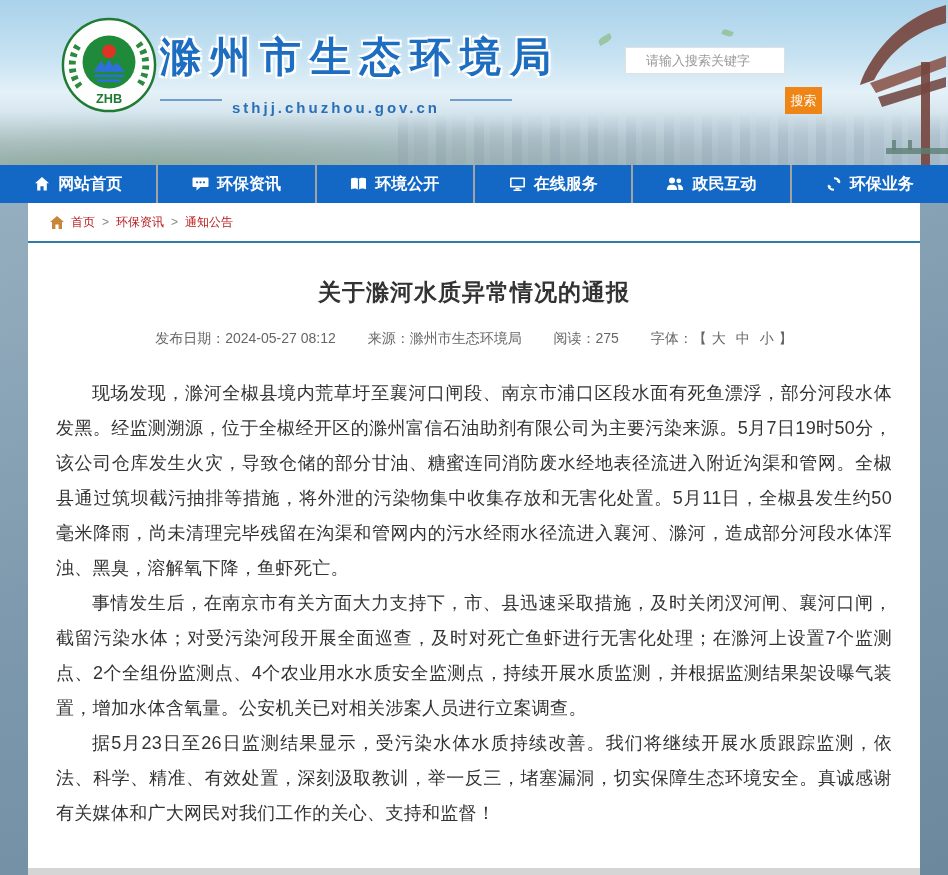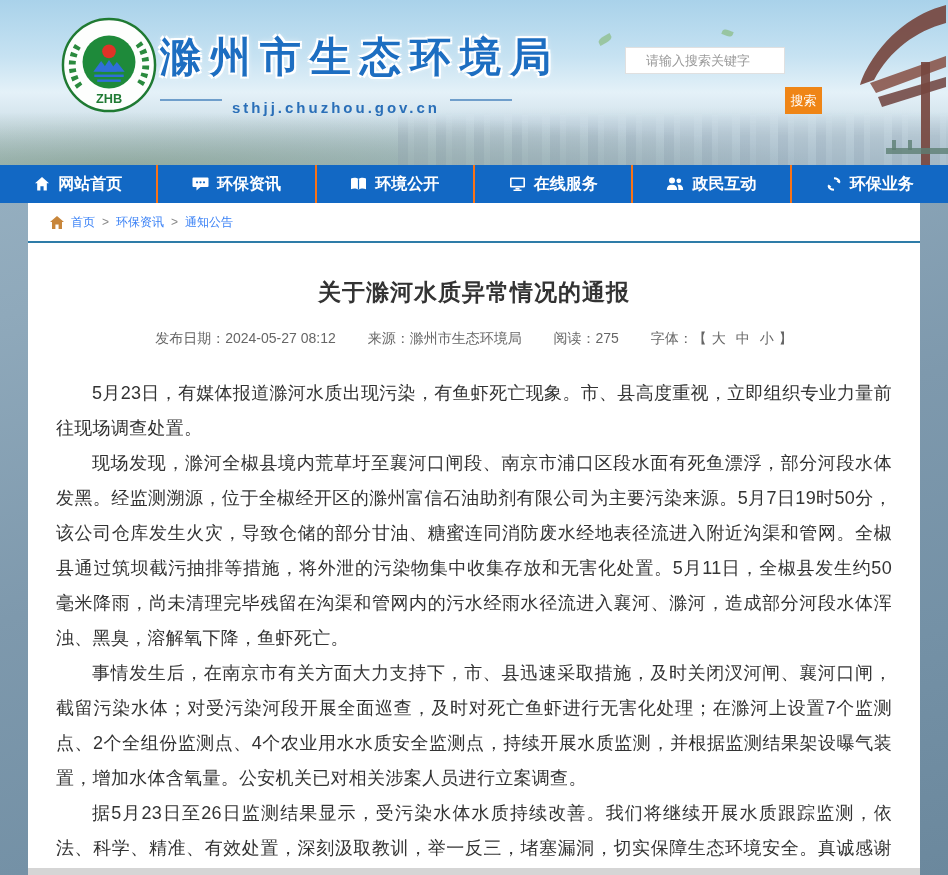--- a/index.html
+++ b/index.html
@@ -52,33 +52,33 @@
   .search button {
     width: 37px; height: 27px; border: none; background: #ef8516; color: #fff;
     font-size: 13px; cursor: pointer; font-family: inherit; margin-top: 40px;
   }
 
   
   .nav { display: flex; height: 38px; background: #1268c4; }
   .nav-item {
     flex: 1; display: flex; align-items: center; justify-content: center; gap: 8px;
     color: #fff; font-size: 16px; font-weight: bold; cursor: pointer;
-    border-right: 2px solid #f97316;
+    border-right: 2px solid #a3a3a3;
   }
   .nav-item:last-child { border-right: none; }
   .nav-item svg { flex: 0 0 auto; }
 
   
   .content { margin: 0 28px; background: #fff; height: 665px; overflow: hidden; }
   .breadcrumb {
     height: 40px; display: flex; align-items: center; gap: 7px;
     padding: 0 22px; border-bottom: 2px solid #2e7ca8;
     font-size: 12px; color: #555;
   }
-  .breadcrumb a { color: #3b82f6; text-decoration: none; cursor: pointer; }
+  .breadcrumb a { color: #b91c1c; text-decoration: none; cursor: pointer; }
   .crumb-sep { color: #888; }
 
   .article { padding: 0 28px; }
   .article-title { margin-top: 34px; text-align: center; font-size: 23px; font-weight: bold; color: #333; letter-spacing: 1px; }
   .meta { margin-top: 22px; text-align: center; font-size: 14px; color: #666; }
   .meta .grp { margin: 0 14px; white-space: nowrap; }
   .font-ctl { cursor: pointer; margin: 0 5px; }
 
   .body-text { margin-top: 28px; }
   .body-text p {
@@ -206,21 +206,20 @@
     <h1 class="article-title">关于滁河水质异常情况的通报</h1>
 
     <div class="meta">
       <span class="grp"><span>发布日期：</span><span>2024-05-27 08:12</span></span>
       <span class="grp"><span>来源：</span><span>滁州市生态环境局</span></span>
       <span class="grp"><span>阅读：</span><span>275</span></span>
       <span class="grp"><span>字体：</span><span>【</span><span class="font-ctl">大</span><span class="font-ctl">中</span><span class="font-ctl">小</span><span>】</span></span>
     </div>
 
     <div class="body-text">
-      <p>5月23日，有媒体报道滁河水质出现污染，有鱼虾死亡现象。市、县高度重视，立即组织专业力量前往现场调查处置。</p>
       <p>现场发现，滁河全椒县境内荒草圩至襄河口闸段、南京市浦口区段水面有死鱼漂浮，部分河段水体发黑。经监测溯源，位于全椒经开区的滁州富信石油助剂有限公司为主要污染来源。5月7日19时50分，该公司仓库发生火灾，导致仓储的部分甘油、糖蜜连同消防废水经地表径流进入附近沟渠和管网。全椒县通过筑坝截污抽排等措施，将外泄的污染物集中收集存放和无害化处置。5月11日，全椒县发生约50毫米降雨，尚未清理完毕残留在沟渠和管网内的污水经雨水径流进入襄河、滁河，造成部分河段水体浑浊、黑臭，溶解氧下降，鱼虾死亡。</p>
       <p>事情发生后，在南京市有关方面大力支持下，市、县迅速采取措施，及时关闭汊河闸、襄河口闸，截留污染水体；对受污染河段开展全面巡查，及时对死亡鱼虾进行无害化处理；在滁河上设置7个监测点、2个全组份监测点、4个农业用水水质安全监测点，持续开展水质监测，并根据监测结果架设曝气装置，增加水体含氧量。公安机关已对相关涉案人员进行立案调查。</p>
       <p>据5月23日至26日监测结果显示，受污染水体水质持续改善。我们将继续开展水质跟踪监测，依法、科学、精准、有效处置，深刻汲取教训，举一反三，堵塞漏洞，切实保障生态环境安全。真诚感谢有关媒体和广大网民对我们工作的关心、支持和监督！</p>
     </div>
   </div>
 </div>
 
 <div class="footer-strip"></div>
 
 </body></html>

